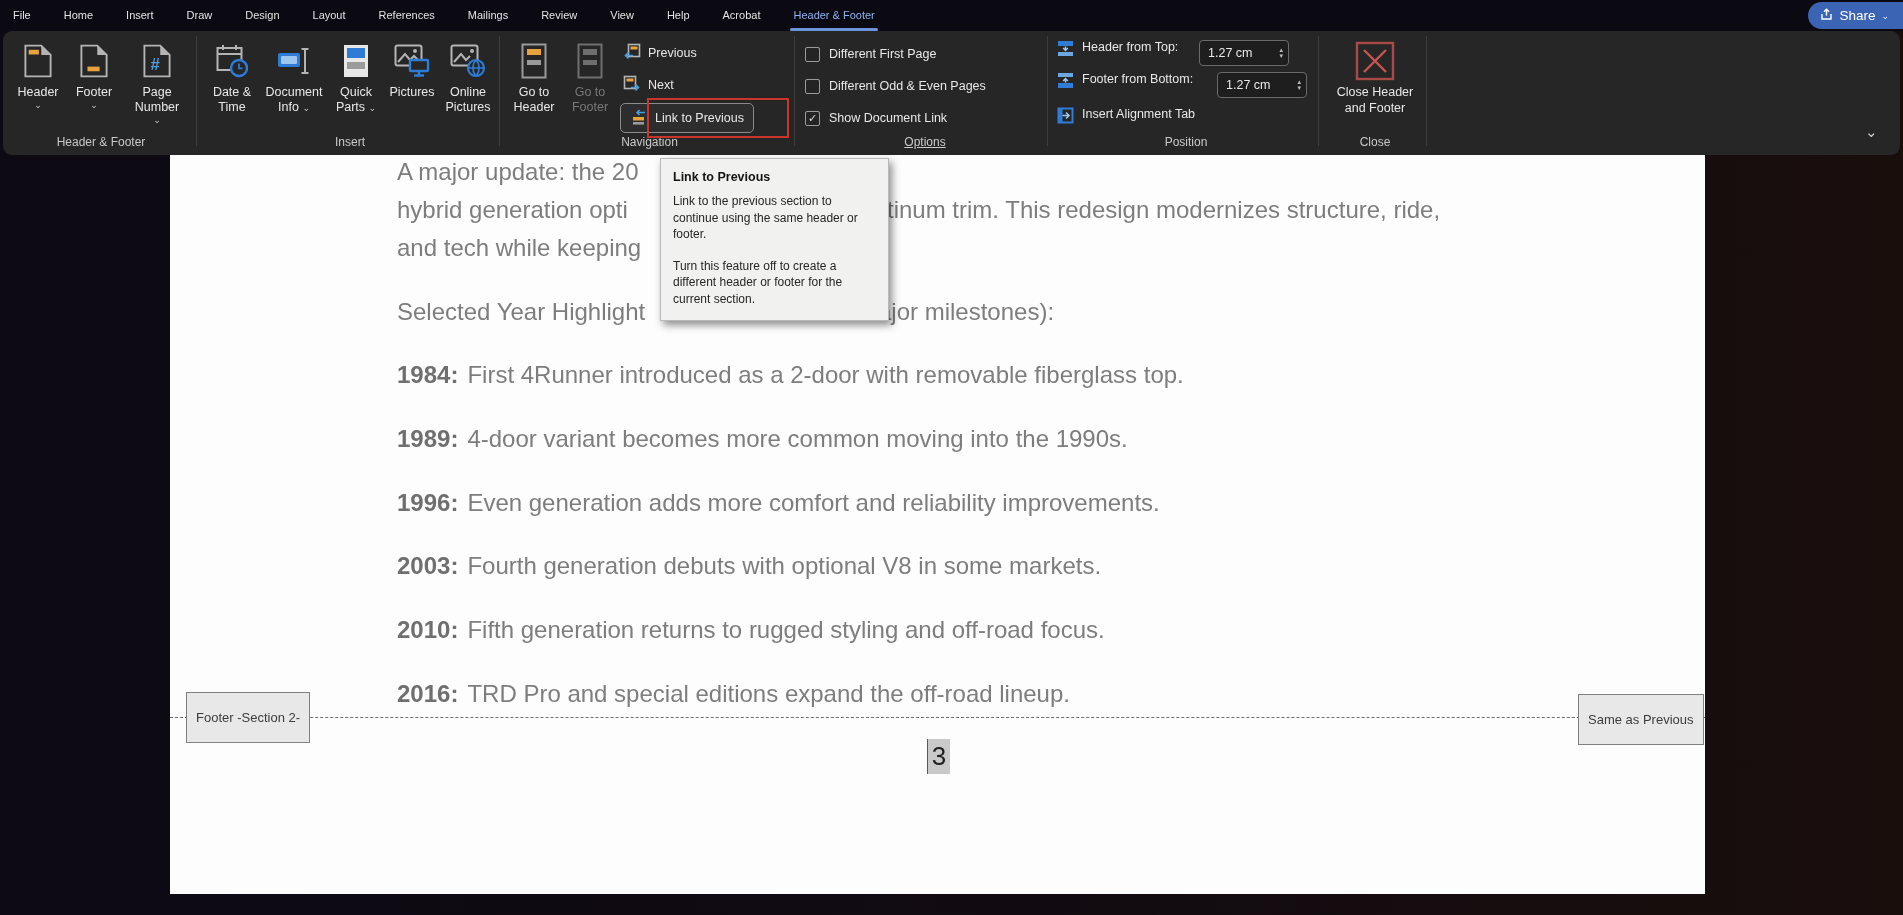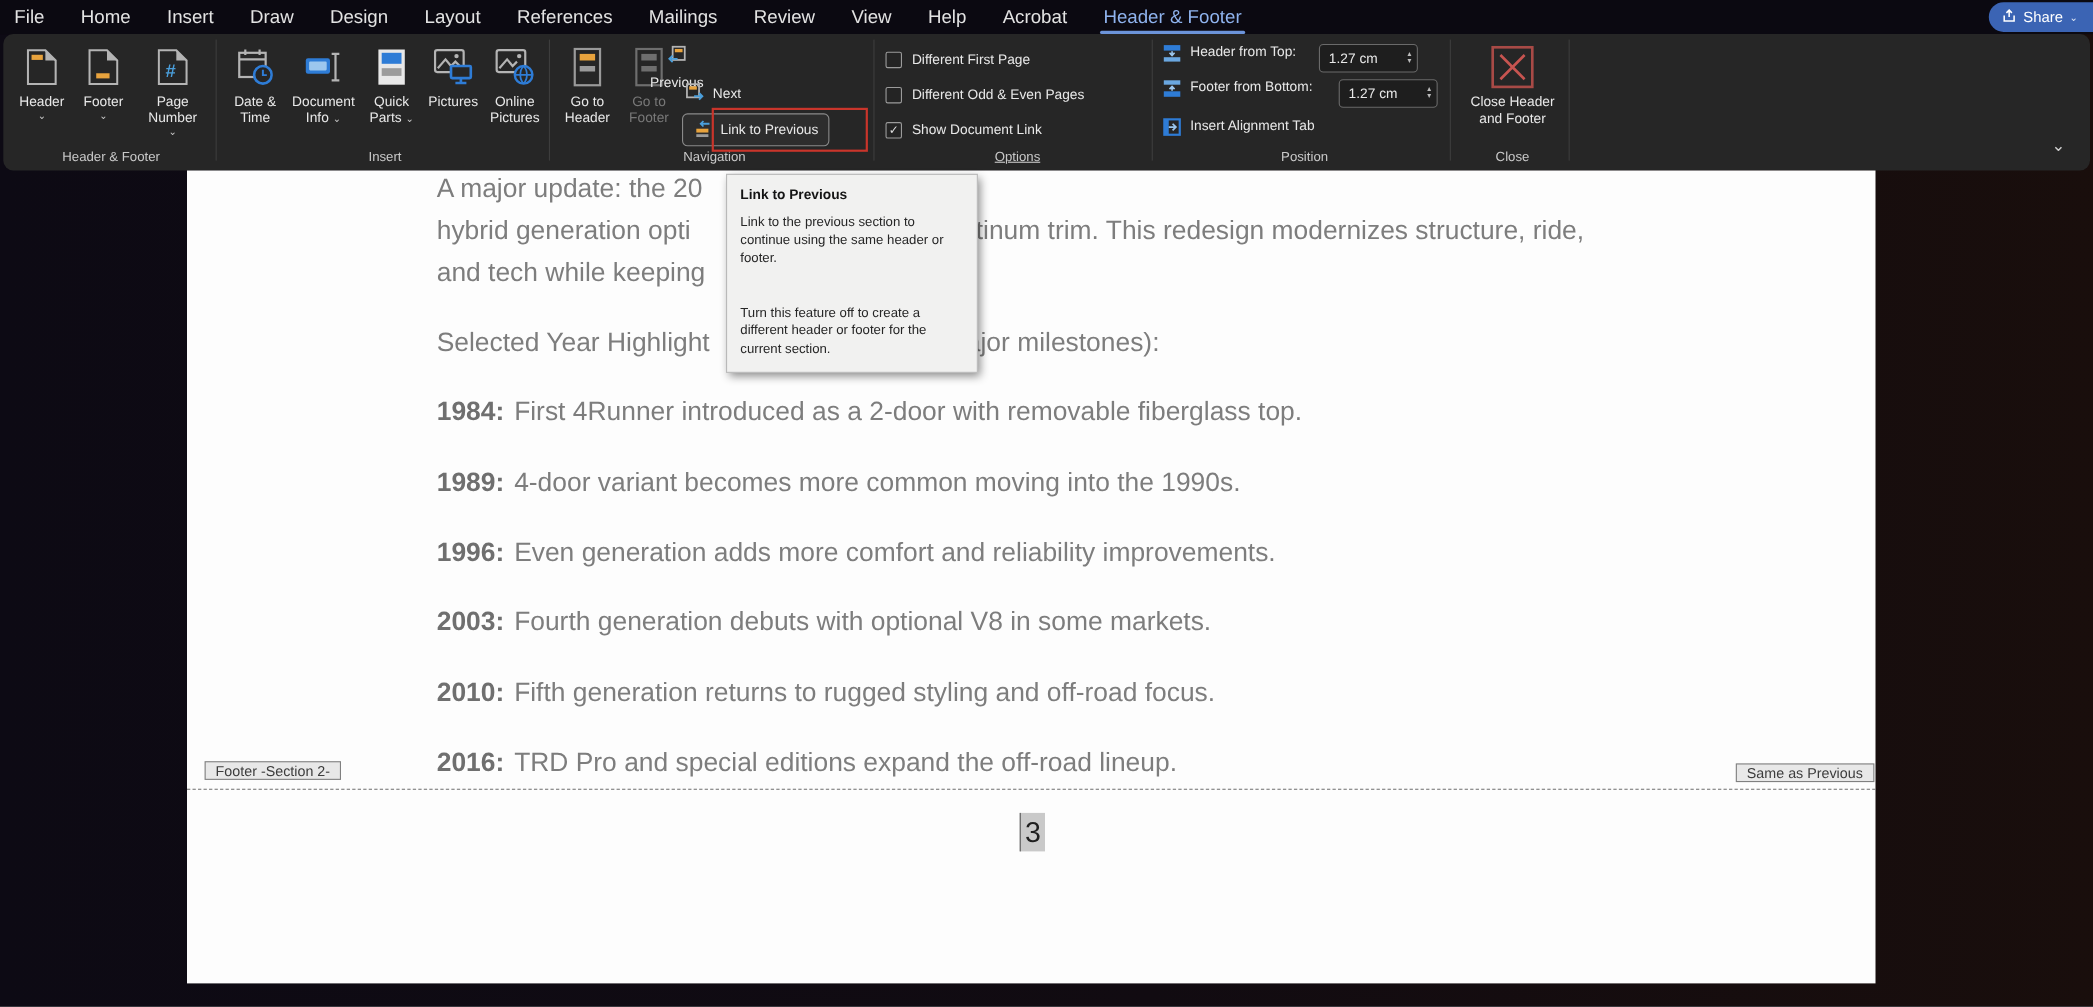--- a/index.html
+++ b/index.html
@@ -5,21 +5,21 @@
   * { box-sizing: border-box; margin: 0; padding: 0; }
   html,body { width:1903px; height:915px; overflow:hidden; background:#0d0a12;
               font-family:"Liberation Sans", sans-serif; }
   #stage { position:relative; width:1903px; height:915px;
            background:linear-gradient(90deg,#0d0a14 0%,#110b11 55%,#190e0c 100%); }
 
   
   .topbar { position:absolute; left:0; top:0; width:1903px; height:31px;
             background:#0b0911; display:flex; align-items:stretch; }
   .tabs { display:flex; align-items:stretch; padding-left:13px; gap:33px; }
-  .tab { color:#e3e3e3; font-size:17px; line-height:31px; cursor:default;
+  .tab { color:#e3e3e3; font-size:11px; line-height:31px; cursor:default;
          position:relative; white-space:nowrap; }
   .tab.active { color:#8fb3ee; }
   .tab.active::after { content:""; position:absolute; left:-3px; right:-3px; bottom:0;
                        height:3px; border-radius:3px; background:#6c94da; }
   .share-btn { position:absolute; right:0; top:2px; height:27px; padding:0 14px 0 12px;
                background:#3b64b4; border-radius:14px 0 0 14px; display:flex;
                align-items:center; gap:6px; color:#fff; font-size:13.5px; }
   .share-chev { font-size:9px; color:#dfe7f5; }
 
   
@@ -59,34 +59,34 @@
   .spin .arrows span { font-size:7px; color:#bdbdbd; }
   .collapse-chev { position:absolute; left:1862px; top:92px; color:#cfcfcf; font-size:15px; }
 
   
   .page { position:absolute; left:170px; top:155px; width:1535px; height:739px;
           background:#fdfdfd; }
   .docline { position:absolute; font-size:24px; color:#7d7d7d; white-space:nowrap; }
   .yr { font-weight:bold; color:#6f6f6f; }
   .yr-txt { margin-left:9px; }
   .foot-tag { position:absolute; background:#e8e8e8; border:1px solid #808080;
-              color:#3c3c3c; font-size:13px; padding:0 9px; white-space:nowrap; }
+              color:#3c3c3c; font-size:13px; padding:17px 9px; white-space:nowrap; }
   .dash-line { position:absolute; left:0; top:562px; width:1535px; height:0;
                border-top:1px dashed #6e6e6e; }
   .pagenum { position:absolute; left:757px; top:584px; width:23px; height:35px;
              background:#c9c9c9; border-left:1px solid #5a5a5a; color:#1f1f1f;
              font-size:26px; display:flex; align-items:center; justify-content:center; }
 
   
   .tooltip { position:absolute; left:660px; top:158px; width:229px; z-index:20;
              background:#f1f1f0; border:1px solid #b9b9b9;
              box-shadow:3px 4px 8px rgba(0,0,0,0.45); padding:11px 12px 13px 12px; }
   .tooltip h4 { font-size:12.5px; color:#141414; margin-bottom:9px; }
   .tooltip p { font-size:12px; color:#262626; line-height:1.38; }
-  .tooltip p + p { margin-top:33px; }
+  .tooltip p + p { margin-top:15px; }
 </style>
 </head>
 <body>
 
 <div id="stage">
 
   <div class="topbar">
     <div class="tabs">
       <span class="tab">File</span>
       <span class="tab">Home</span>
@@ -225,21 +225,21 @@
     <div class="bigbtn disabled" style="left:560px; width:54px;">
       <span class="icon">
         <svg width="30" height="36" viewBox="0 0 30 36">
             <rect x="3.5" y="1.5" width="23" height="33" fill="none" stroke="#6e6e6e" stroke-width="2"></rect>
             <rect x="8" y="6" width="14" height="6" fill="#6e6e6e"></rect>
             <rect x="8" y="17" width="14" height="5" fill="#6e6e6e"></rect>
           </svg>
       </span>
       <span class="lbl">Go to Footer</span>
     </div>
-    <div class="smallbtn" style="left:588px; top:10px;flex-direction:column;">
+    <div class="smallbtn" style="left:620px; top:10px;">
       <span>
         <svg width="18" height="17" viewBox="0 0 18 17">
             <rect x="5.5" y="1.5" width="11" height="12" fill="none" stroke="#b4b4b4" stroke-width="1.6"></rect>
             <rect x="7.5" y="3.5" width="7" height="3" fill="#e8a33d"></rect>
             <path d="M10 12.5 H2.5 M5.5 9.5 L2.5 12.5 l3 3" fill="none" stroke="#4a9eda" stroke-width="1.7"></path>
           </svg>
       </span>
       <span>Previous</span>
     </div>
     <div class="smallbtn" style="left:620px; top:42px;">

